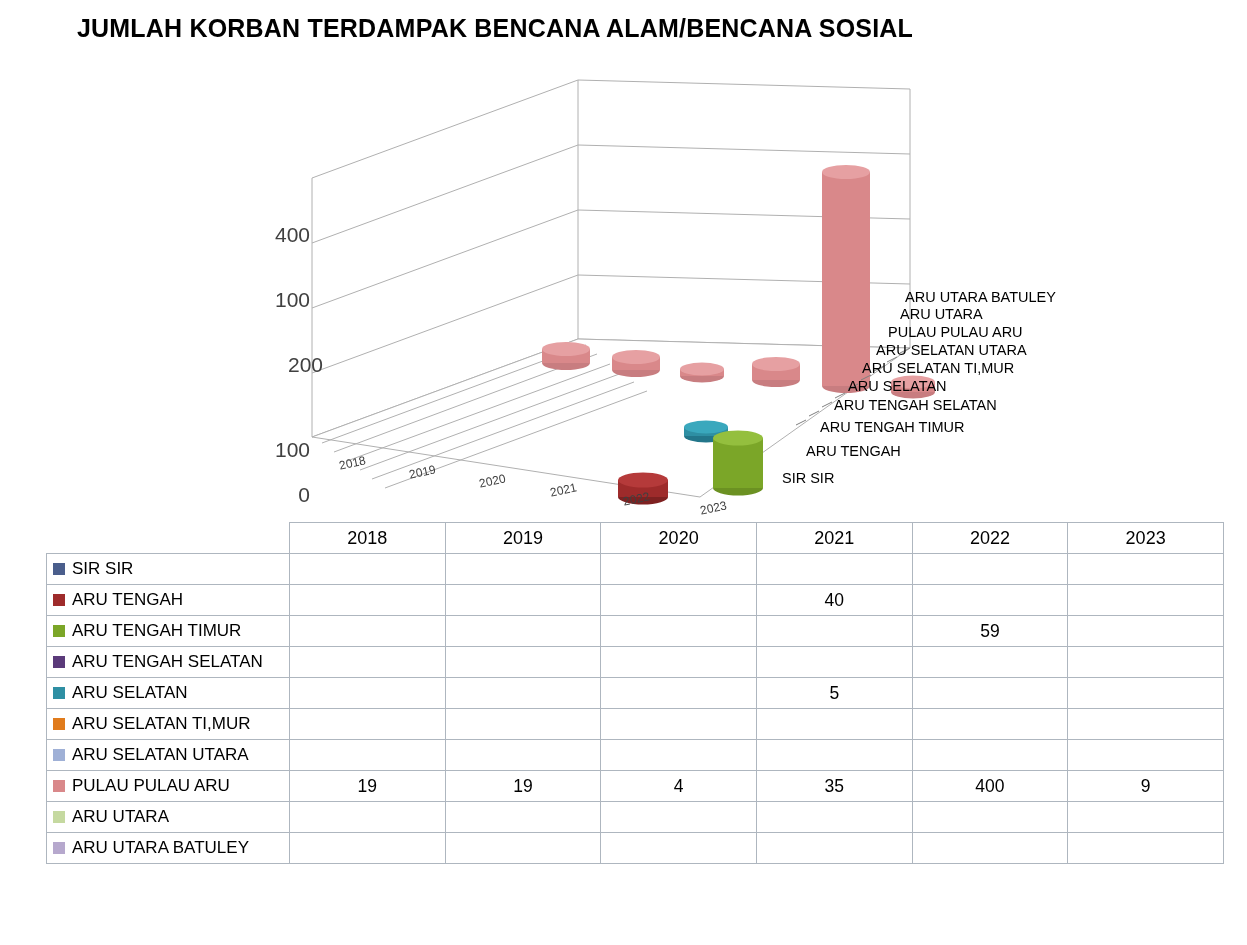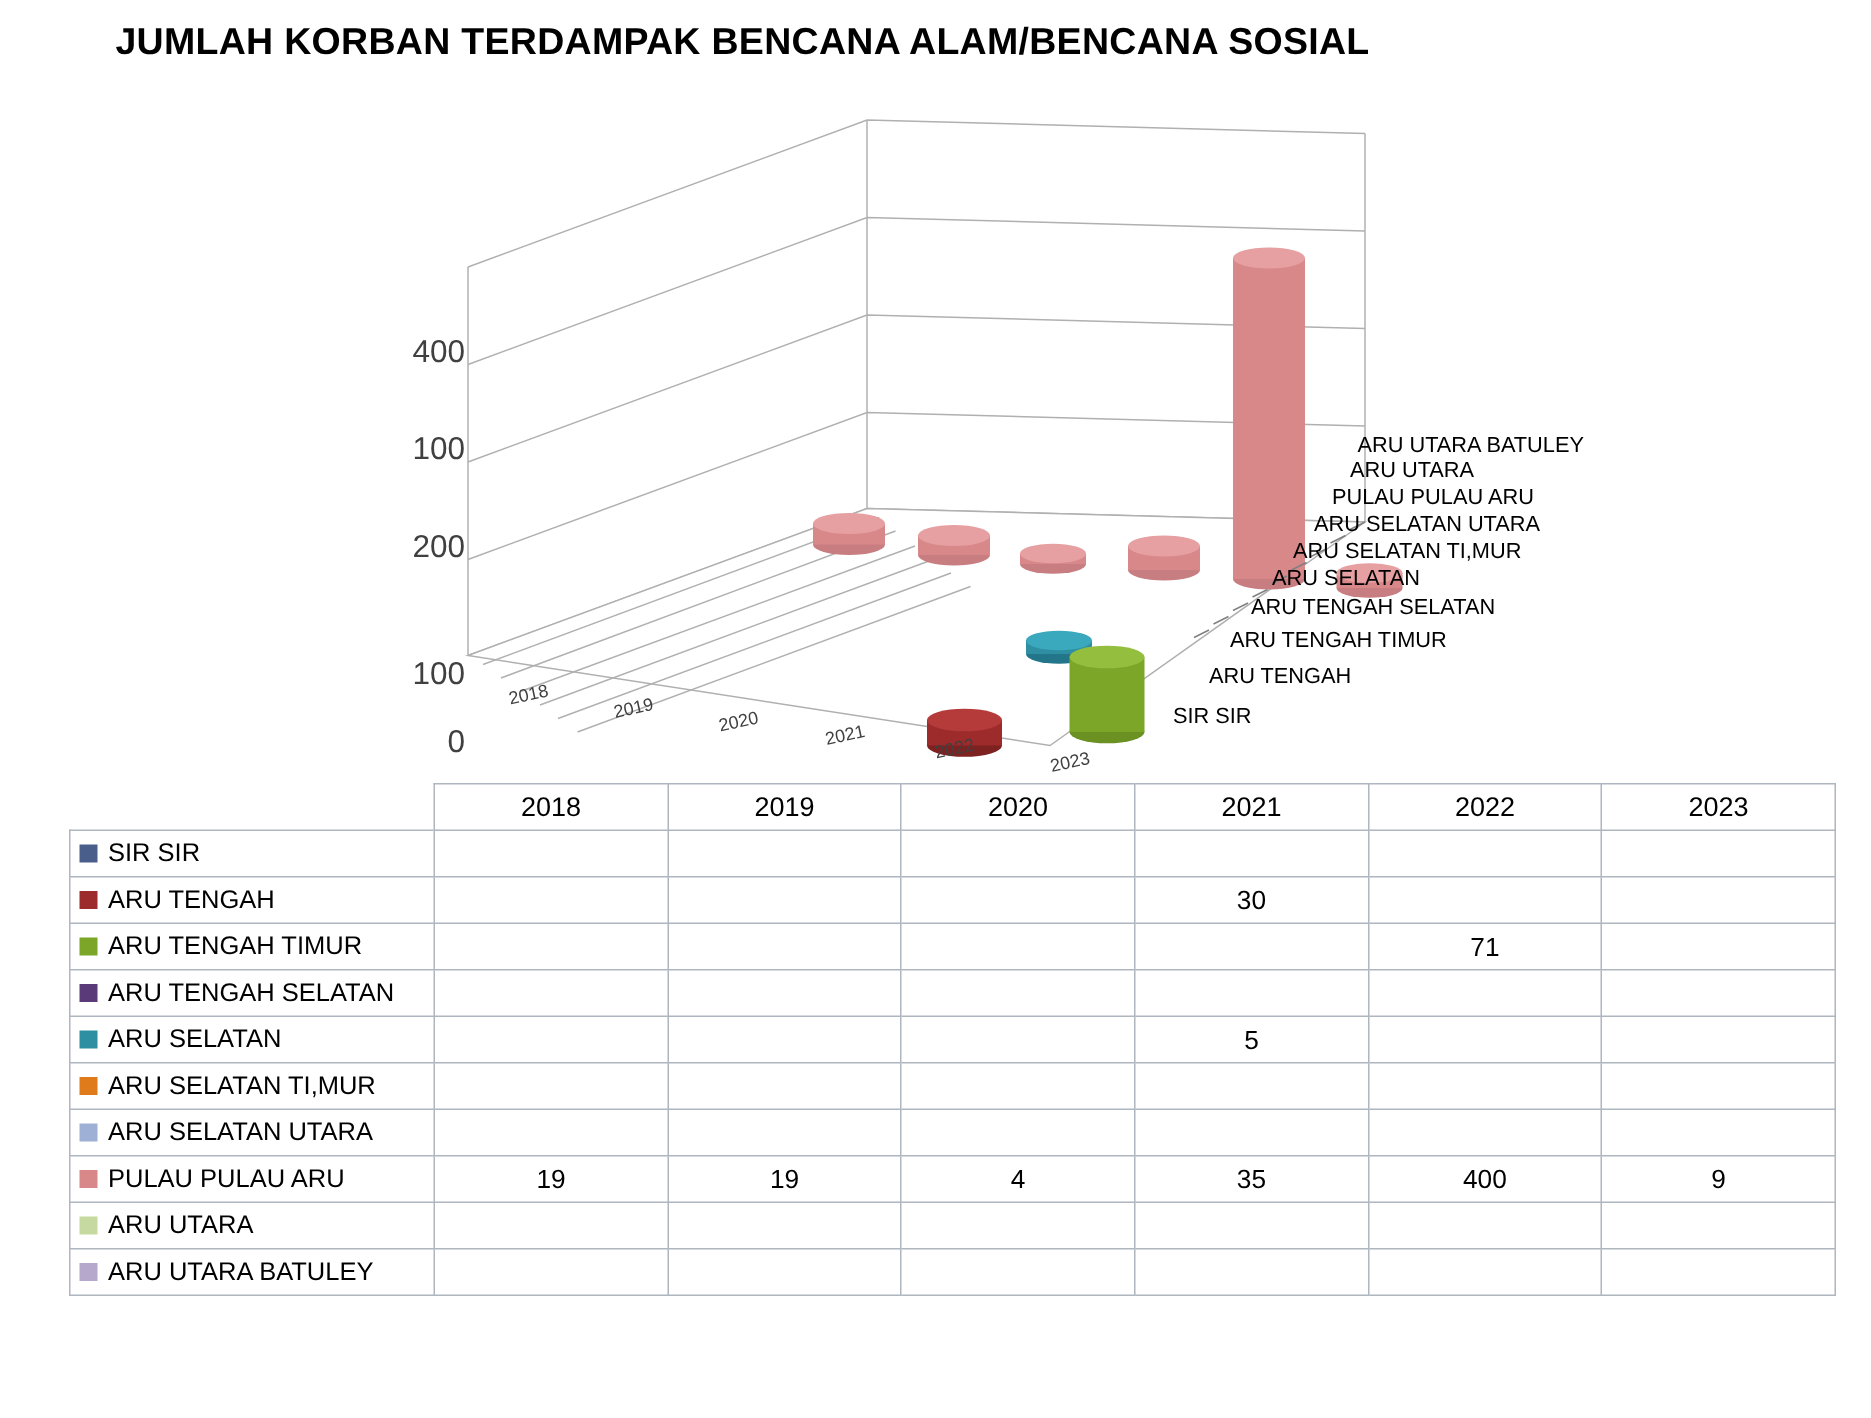--- a/index.html
+++ b/index.html
@@ -199,21 +199,21 @@
       <path d="M 858,324 L 848,329"></path>
       <path d="M 845,333 L 835,338"></path>
       <path d="M 832,342 L 822,347"></path>
       <path d="M 819,351 L 809,356"></path>
       <path d="M 806,360 L 796,365"></path>
     </g>
   </svg>
 
   <div class="ytick" style="left:250px; top:163px;">400</div>
   <div class="ytick" style="left:250px; top:228px;">100</div>
-  <div class="ytick" style="left:250px; top:293px;">200</div>
+  <div class="ytick" style="left:263px; top:293px;">200</div>
   <div class="ytick" style="left:250px; top:358px;margin-top:20px;">100</div>
   <div class="ytick" style="left:250px; top:423px;">0</div>
 
   <div class="xtick" style="left:339px; top:396px; transform:rotate(-12deg);">2018</div>
   <div class="xtick" style="left:409px; top:405px; transform:rotate(-12deg);">2019</div>
   <div class="xtick" style="left:479px; top:414px; transform:rotate(-12deg);">2020</div>
   <div class="xtick" style="left:550px; top:423px; transform:rotate(-12deg);">2021</div>
   <div class="xtick" style="left:623px; top:432px; transform:rotate(-12deg);">2022</div>
   <div class="xtick" style="left:700px; top:441px; transform:rotate(-12deg);">2023</div>
 
@@ -249,31 +249,31 @@
       <td></td>
       <td></td>
       <td></td>
       <td></td>
     </tr>
     <tr>
       <td class="rowhead"><span class="swatch" style="background:#9e2b2b"></span><span>ARU TENGAH</span></td>
       <td></td>
       <td></td>
       <td></td>
-      <td>30</td>
+      <td>40</td>
       <td></td>
       <td></td>
     </tr>
     <tr>
       <td class="rowhead"><span class="swatch" style="background:#7ba628"></span><span>ARU TENGAH TIMUR</span></td>
       <td></td>
       <td></td>
       <td></td>
       <td></td>
-      <td>71</td>
+      <td>59</td>
       <td></td>
     </tr>
     <tr>
       <td class="rowhead"><span class="swatch" style="background:#5b3a7a"></span><span>ARU TENGAH SELATAN</span></td>
       <td></td>
       <td></td>
       <td></td>
       <td></td>
       <td></td>
       <td></td>

